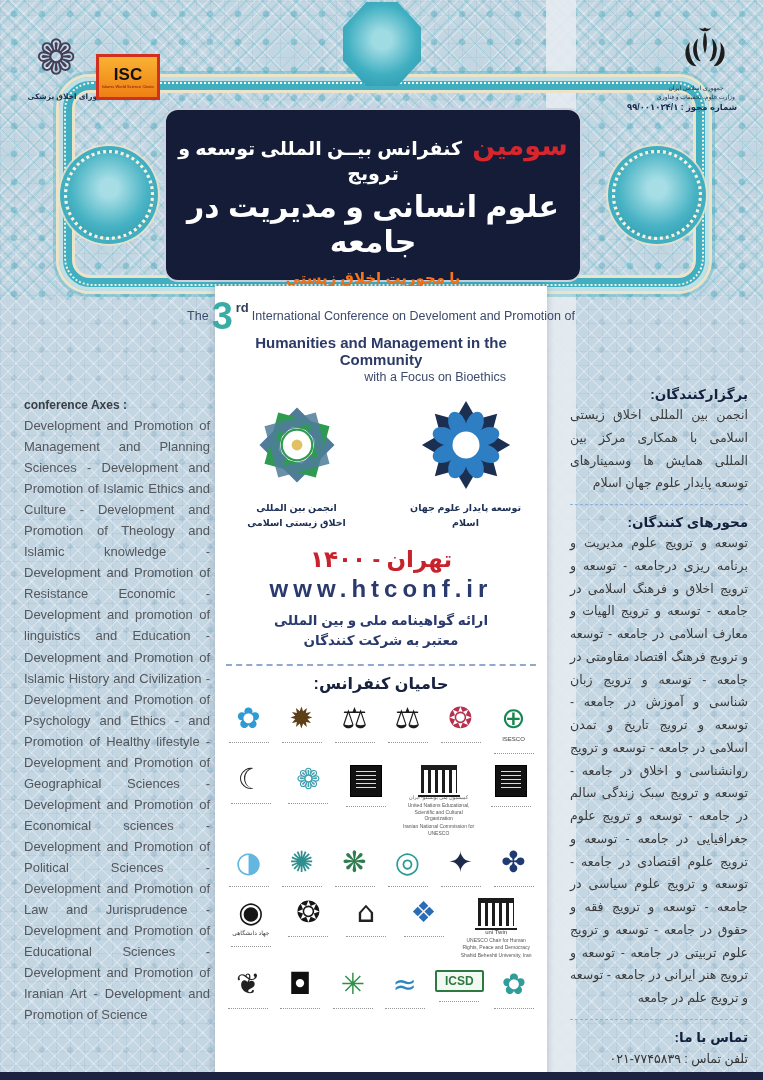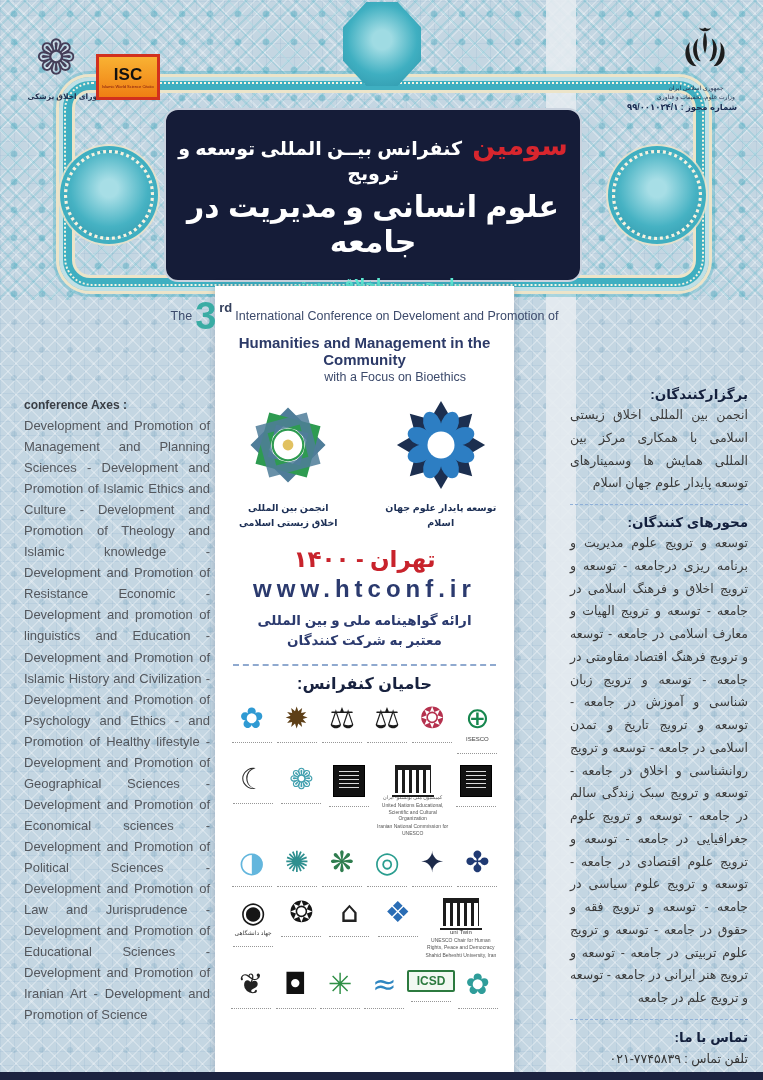--- a/index.html
+++ b/index.html
@@ -31,36 +31,36 @@
     border:3px dotted #f7f3e0;box-shadow:0 0 0 4px #3fafc1, 0 0 0 6px rgba(236,228,201,.8);}
   .m-left{left:64px;top:150px;} .m-right{left:612px;top:150px;}
   .dot-circle{position:absolute;width:24px;height:24px;border-radius:50%;background:#49b6c6;border:2px dotted #f2eedd;}
   .d1{left:198px;top:184px;} .d2{left:534px;top:184px;}
   
   .banner{position:absolute;left:164px;top:108px;width:414px;height:170px;background:#151c38;
     border-radius:14px;border:2px solid #c9d2de;text-align:center;direction:rtl;}
   .b1{margin-top:20px;color:#fff;font-weight:bold;font-size:19px;}
   .b1 .hl{color:#d8262e;font-size:27px;margin-left:5px;}
   .b2{margin-top:4px;color:#fff;font-weight:bold;font-size:30px;}
-  .b3{margin-top:16px;color:#5eead4;font-weight:bold;font-size:15px;}
+  .b3{margin-top:10px;color:#f97316;font-weight:bold;font-size:15px;}
   
   .medlogo{position:absolute;left:24px;top:24px;width:64px;height:68px;display:flex;align-items:center;justify-content:center;}
   .medlogo span{font-size:48px;color:#453e58;line-height:1;}
   .medcap{position:absolute;left:4px;top:92px;width:124px;text-align:center;font-size:7.5px;font-weight:bold;color:#233150;direction:rtl;}
   .isc{position:absolute;left:96px;top:54px;width:58px;height:40px;border:3px solid #d1301e;
     background:linear-gradient(#f9b233,#ef7f13);display:flex;flex-direction:column;align-items:center;justify-content:center;}
   .isc .big{font-weight:bold;font-size:17px;color:#111;line-height:1;}
   .isc .sub{font-size:4px;color:#7a1010;margin-top:1px;white-space:nowrap;overflow:hidden;max-width:52px;}
   
   .emblem{position:absolute;left:678px;top:22px;width:54px;height:60px;}
   .emblem-lines{position:absolute;left:636px;top:84px;width:120px;text-align:center;font-size:6px;color:#24334f;line-height:1.5;direction:rtl;}
   .license{position:absolute;left:606px;top:102px;width:152px;text-align:center;font-size:8.5px;font-weight:bold;color:#1a2b50;direction:rtl;}
   
-  .panel{position:absolute;left:215px;top:286px;width:299px;height:794px;background:#fff;
-    box-shadow:0 0 7px rgba(20,40,70,.25);padding:0 14px;box-sizing:border-box;text-align:center;}
+  .panel{position:absolute;left:215px;top:286px;width:332px;height:794px;background:#fff;
+    box-shadow:0 0 7px rgba(20,40,70,.25);padding:0 7px;box-sizing:border-box;text-align:center;}
   .t-line1{margin-top:14px;font-size:12.5px;color:#3c4a6b;display:flex;align-items:flex-start;justify-content:center;gap:3px;}
   .t-the{margin-top:9px;}
   .t-num{font-size:38px;font-weight:bold;color:#3aaca4;line-height:.85;}
   .t-ord{font-size:13px;font-weight:bold;color:#333f5c;}
   .t-rest{margin-top:9px;white-space:nowrap;}
   .t-line2{margin-top:2px;font-size:15px;font-weight:bold;color:#2c3a68;}
   .t-line3{margin-top:2px;font-size:12.5px;color:#3c4a6b;text-align:right;padding-right:34px;}
   .orglogos{margin-top:16px;display:flex;justify-content:center;gap:34px;}
   .orgitem{width:135px;}
   .orgcap{margin-top:7px;font-size:9.5px;font-weight:bold;color:#1c2f55;direction:rtl;line-height:1.5;}

